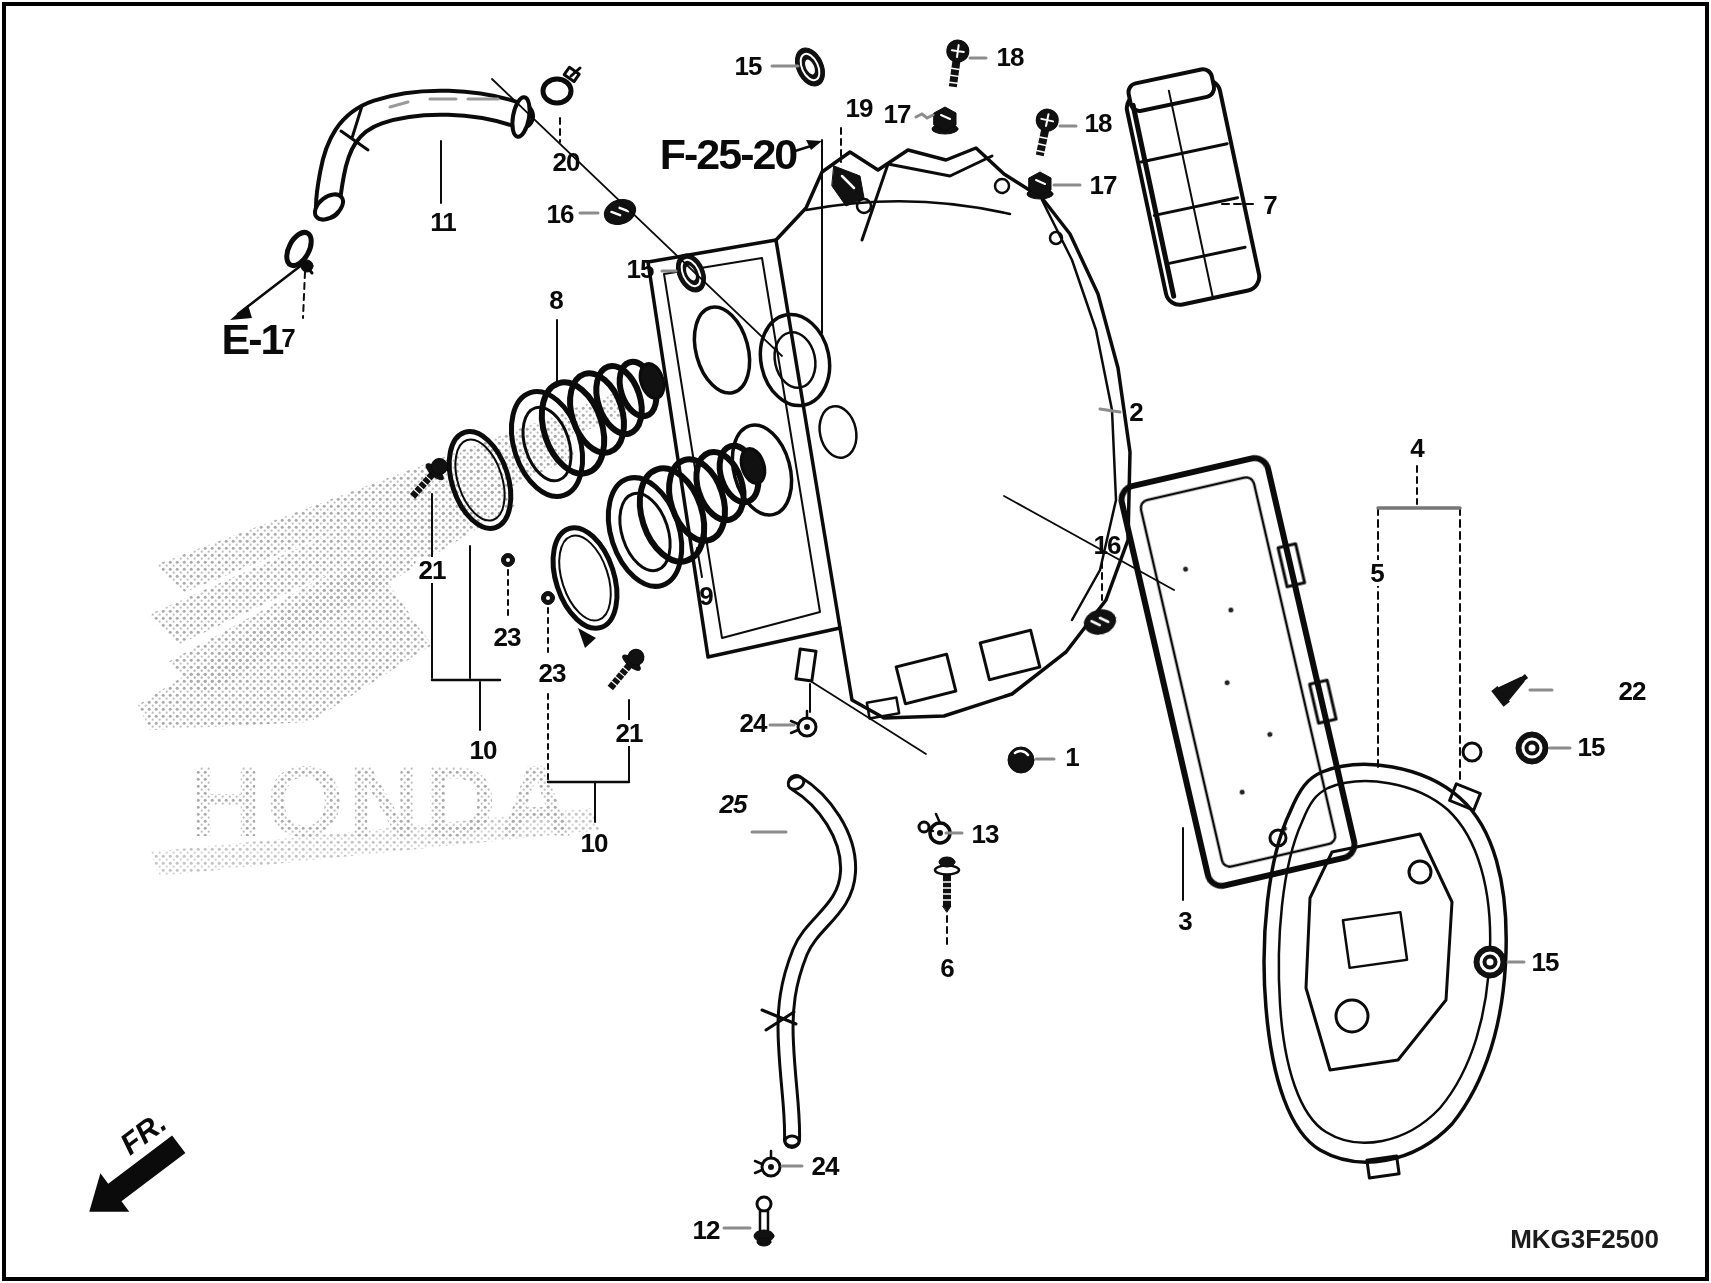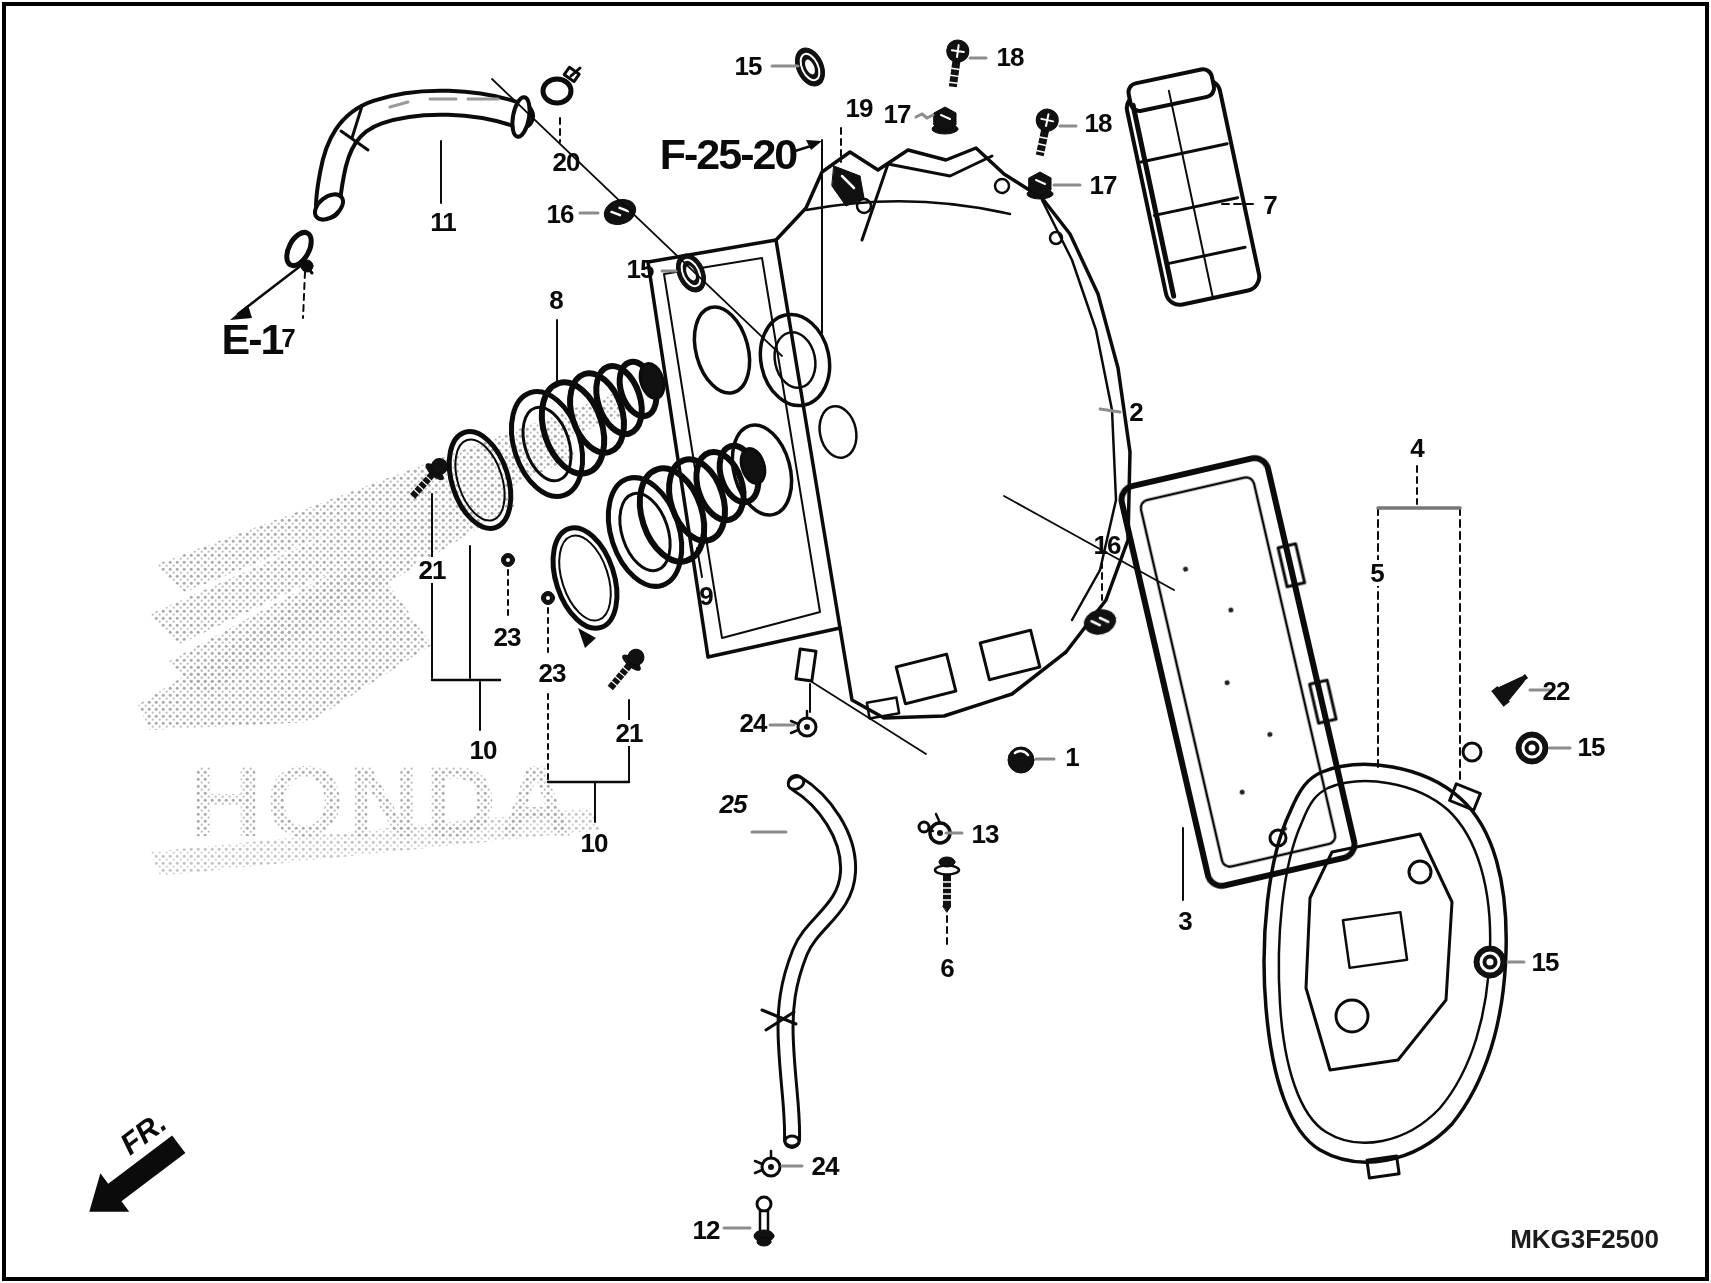--- a/index.html
+++ b/index.html
@@ -353,21 +353,21 @@
       <div class="callout" style="left: 1417px; top: 448px;">4</div>
       <div class="callout bg" style="left: 1377px; top: 573px;">5</div>
       <div class="callout" style="left: 1107px; top: 545px;">16</div>
       <div class="callout" style="left: 706px; top: 596px;">9</div>
       <div class="callout bg" style="left: 432px; top: 570px;">21</div>
       <div class="callout bg" style="left: 507px; top: 637px;">23</div>
       <div class="callout bg" style="left: 552px; top: 673px;">23</div>
       <div class="callout bg" style="left: 629px; top: 733px;">21</div>
       <div class="callout bg" style="left: 483px; top: 750px;">10</div>
       <div class="callout" style="left: 594px; top: 843px;">10</div>
-      <div class="callout" style="left: 1556px; top: 691px;">22</div>
+      <div class="callout" style="left: 1632px; top: 691px;">22</div>
       <div class="callout" style="left: 1591px; top: 747px;">15</div>
       <div class="callout" style="left: 753px; top: 723px;">24</div>
       <div class="callout" style="left: 1072px; top: 757px;">1</div>
       <div class="callout" style="left: 985px; top: 834px;">13</div>
       <div class="callout" style="left: 733px; top: 804px; font-style: italic;">25</div>
       <div class="callout" style="left: 1185px; top: 921px;">3</div>
       <div class="callout" style="left: 947px; top: 968px;">6</div>
       <div class="callout" style="left: 1545px; top: 962px;">15</div>
       <div class="callout" style="left: 825px; top: 1166px;">24</div>
       <div class="callout" style="left: 706px; top: 1230px;">12</div>

